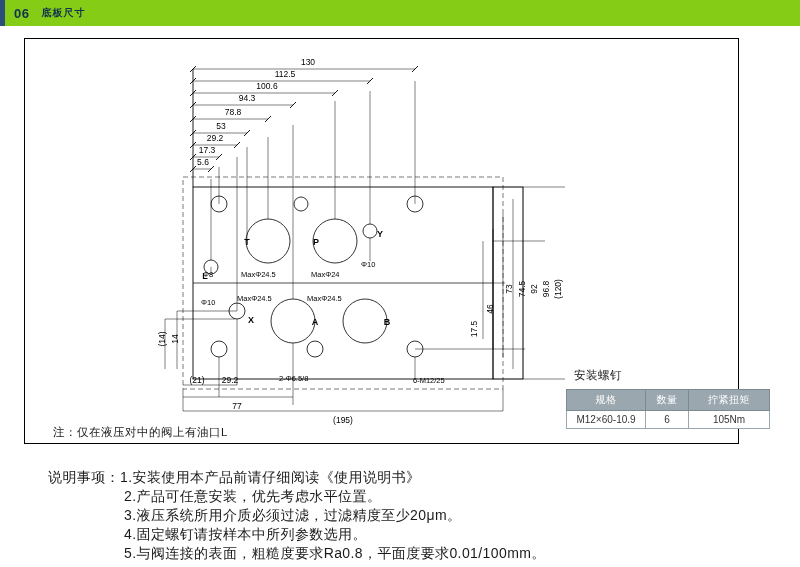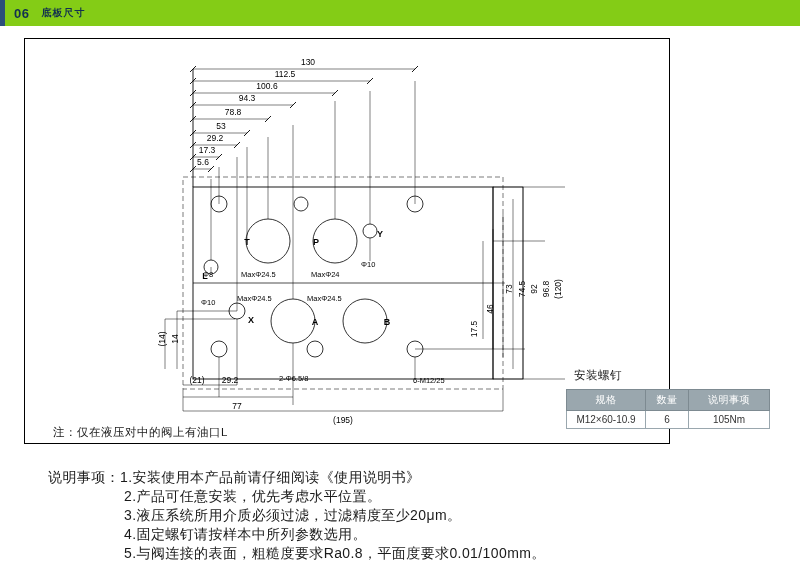--- a/index.html
+++ b/index.html
@@ -39,21 +39,21 @@
     font-size: 10px;
     font-weight: bold;
     color: #12304f;
     margin-left: 12px;
     letter-spacing: 1px;
   }
   
   .frame {
     position: absolute;
     left: 24px; top: 38px;
-    width: 646px; height: 406px;
+    width: 715px; height: 406px;
     border: 1px solid #000;
     box-sizing: border-box;
     background: #fff;
   }
   .dwg {
     position: absolute;
     left: 0; top: 0;
     width: 752px; height: 406px;
   }
   
@@ -304,21 +304,21 @@
 
   <div class="note-inner">注：仅在液压对中的阀上有油口L</div>
 </div>
 
 <div class="screw-title">安装螺钉</div>
 <table class="screw">
   <thead>
     <tr>
       <th class="c1">规格</th>
       <th class="c2">数量</th>
-      <th class="c3">说明事项</th>
+      <th class="c3">拧紧扭矩</th>
     </tr>
   </thead>
   <tbody>
     <tr>
       <td>M12×60-10.9</td>
       <td>6</td>
       <td>105Nm</td>
     </tr>
   </tbody>
 </table>

